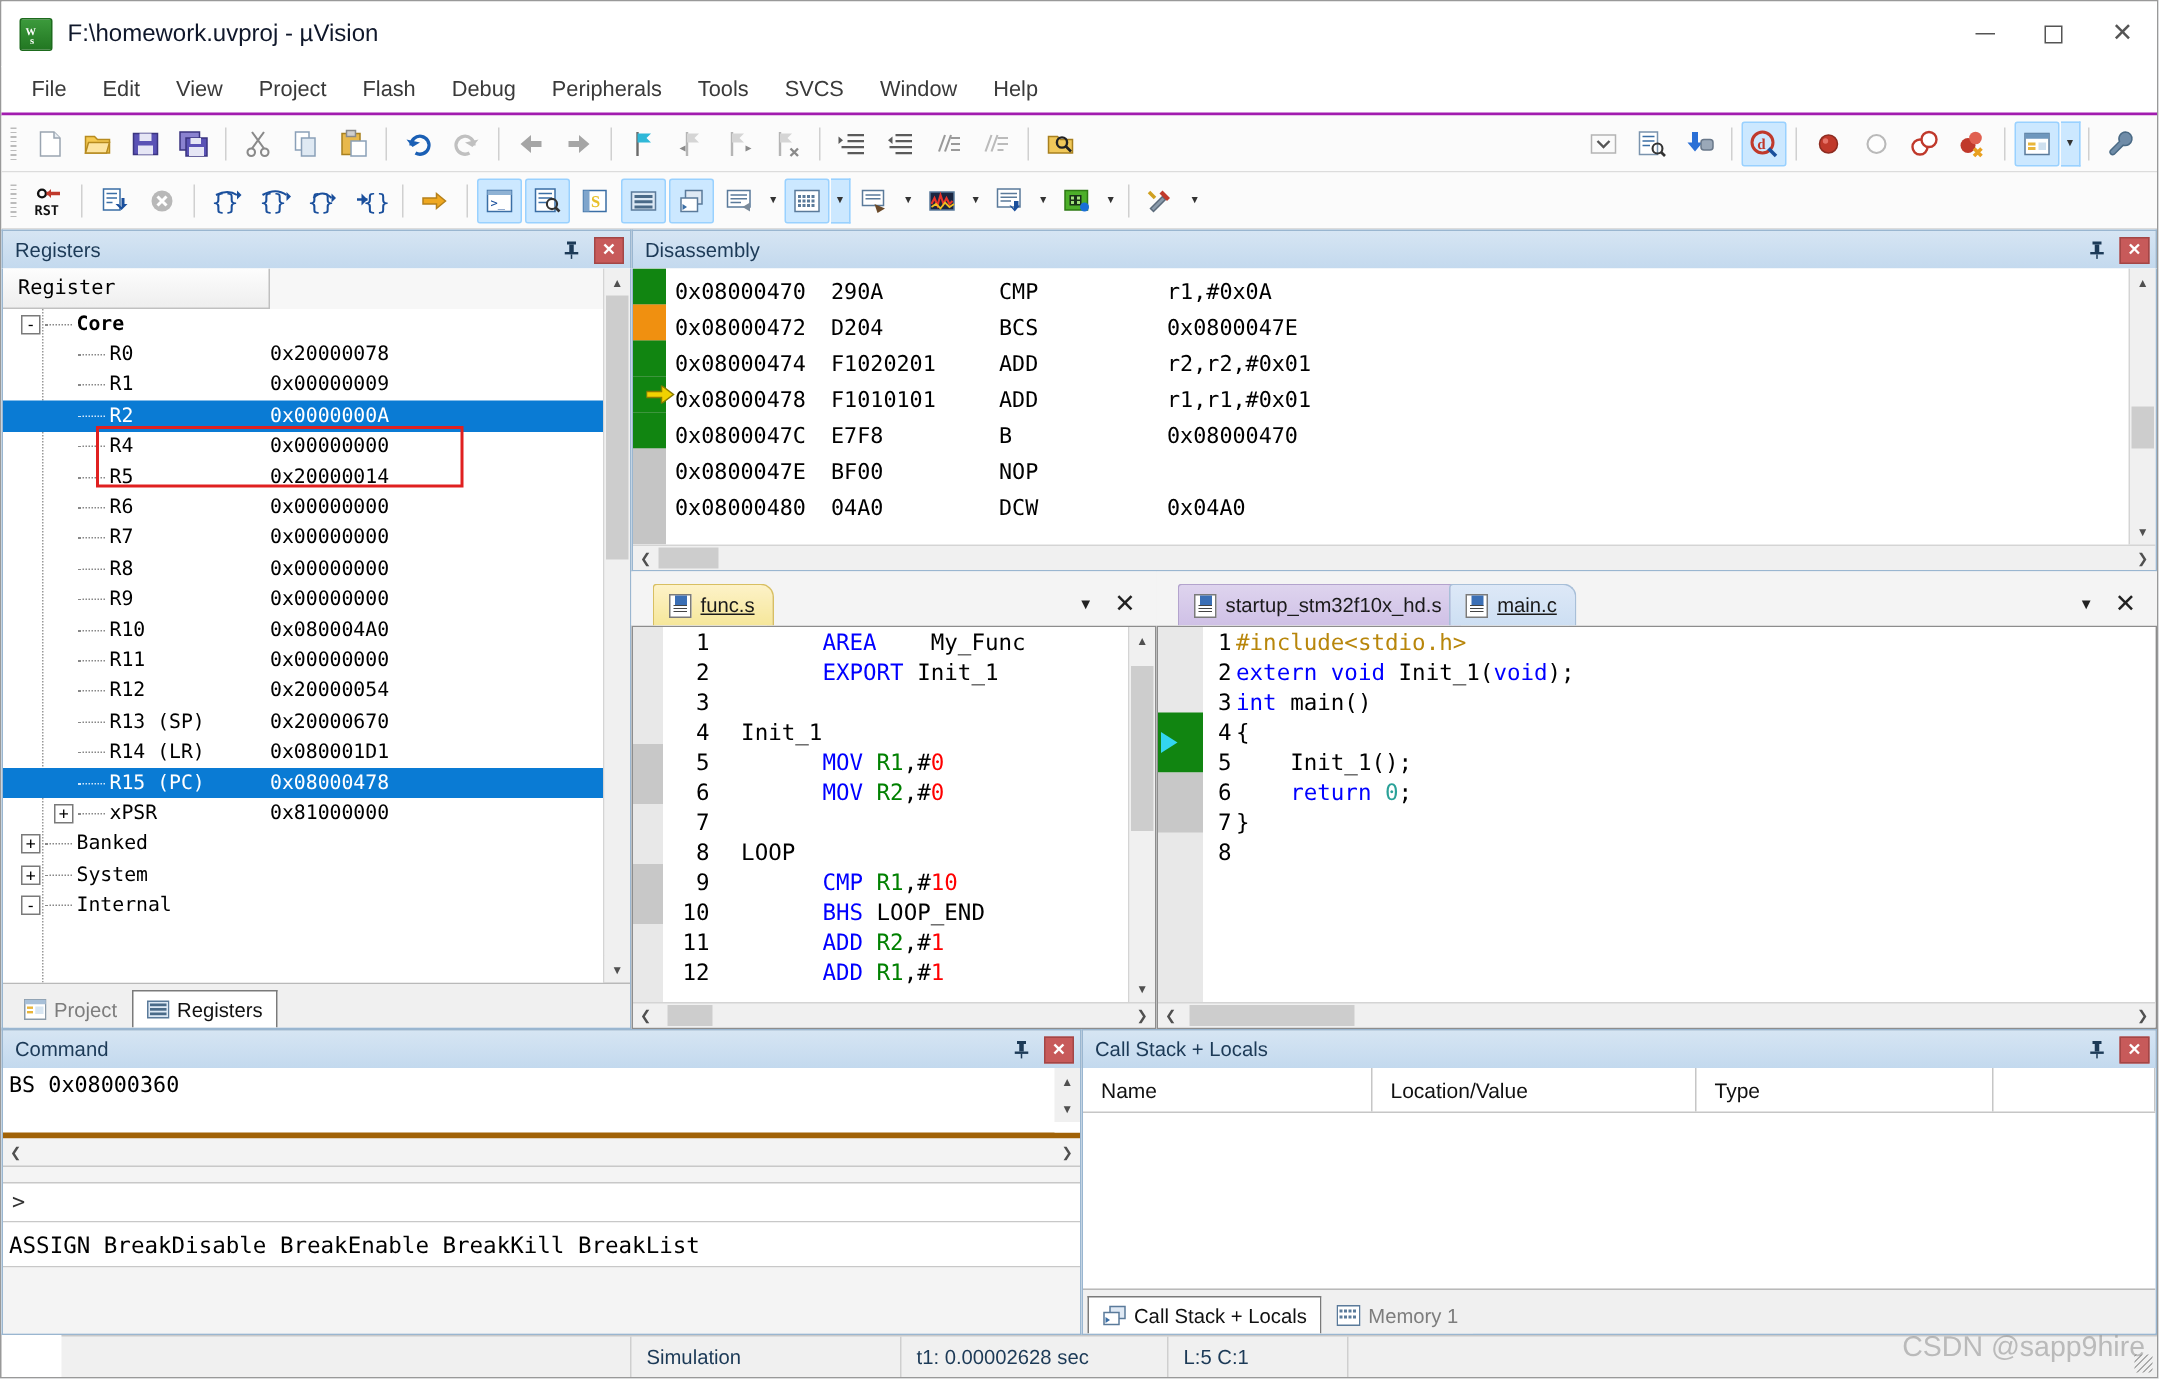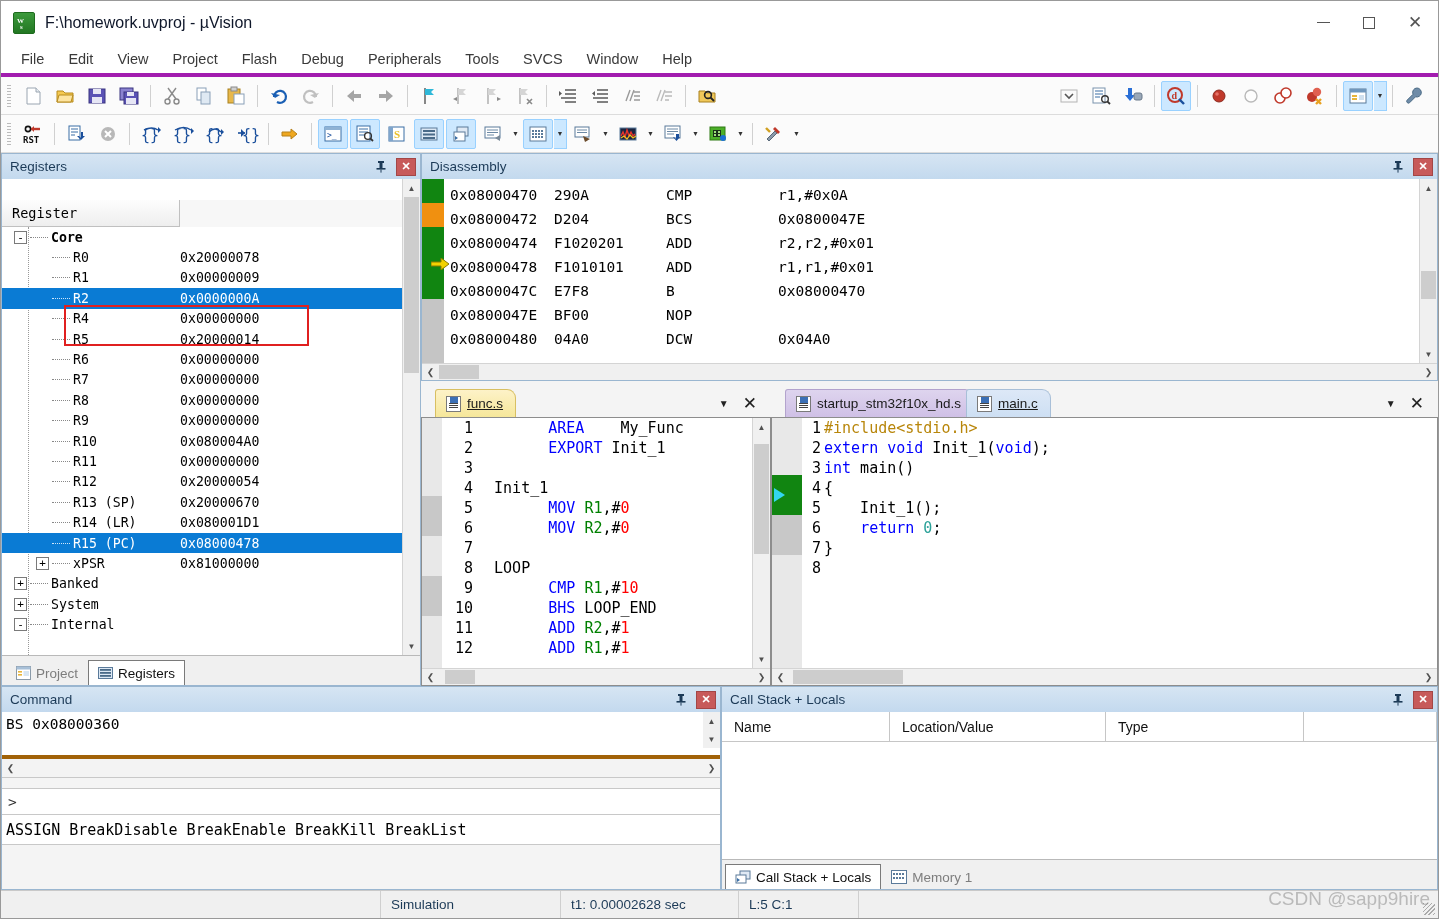--- a/index.html
+++ b/index.html
@@ -41,21 +41,21 @@
   }
   .glyph-min { width: 13px; height: 1px; background: #555; }
   .glyph-max { width: 12px; height: 12px; border: 1px solid #555; }
   .glyph-close { font-size: 17px; line-height: 1; font-family: "DejaVu Sans", sans-serif; }
 
   
   .menubar {
     height: 32px; flex: 0 0 32px;
     display: flex; align-items: center;
     background: #ffffff;
-    border-bottom: 4px solid #a21caf;
+    border-bottom: 2px solid #a21caf;
     padding-left: 8px;
   }
   .menu-item {
     padding: 4px 12px; font-size: 14.5px; color: #3a3a3a;
     white-space: nowrap;
   }
 
   
   .toolbar {
     height: 38px; flex: 0 0 38px;
@@ -105,21 +105,21 @@
     width: 20px; height: 18px; margin-left: 6px; margin-right: 2px;
     background: #c75a5a; border: 1px solid #a34646; color: #fff;
     font-size: 11px; font-weight: bold; display: flex; align-items: center; justify-content: center;
   }
   .panel-body { flex: 1 1 auto; background: #fff; border: 1px solid #9ab6d0; border-top: none; display: flex; flex-direction: column; min-height: 0; overflow: hidden; }
 
   
   .reg-panel { flex: 0 0 420px; }
   .reg-grid { flex: 1 1 auto; display: flex; min-height: 0; }
   .reg-main { flex: 1 1 auto; display: flex; flex-direction: column; min-width: 0; }
-  .reg-header { display: flex; height: 27px; flex: 0 0 27px; background: #f7f7f7; margin-top: 21px; }
+  .reg-header { display: flex; height: 27px; flex: 0 0 27px; background: #f7f7f7; }
   .reg-hcell {
     font-family: "DejaVu Sans Mono", monospace; font-size: 13.5px; color: #000;
     display: flex; align-items: center; padding-left: 10px;
     border-right: 1px solid #c0c0c0; border-bottom: 1px solid #c0c0c0;
     background: linear-gradient(#fdfdfd,#eeeeee);
   }
   .reg-hcell.c1 { width: 178px; }
   .reg-hcell.c2 { flex: 1 1 auto; }
   .reg-rows { flex: 1 1 auto; overflow: hidden; background: #fff; position: relative; }
   .reg-row {
@@ -273,21 +273,21 @@
   .cs-panel { flex: 1 1 auto; }
   .cs-head-row { height: 30px; flex: 0 0 30px; display: flex; background: #fff; border-bottom: 1px solid #c6c6c6; }
   .cs-hcell { font-size: 14px; color: #111; display: flex; align-items: center; padding-left: 12px; border-right: 1px solid #c6c6c6; }
   .cs-rows { flex: 1 1 auto; background: #fff; }
   .cs-tabs { height: 30px; flex: 0 0 30px; background: #f0f0f0; display: flex; align-items: flex-end; border-top: 1px solid #b9b9b9; padding-left: 3px; }
 
   
   .statusbar {
     height: 28px; flex: 0 0 28px; background: #f0f0f0;
     border-top: 1px solid #c9c9c9; display: flex; align-items: flex-start;
-    font-size: 13.5px; color: #1c3a57; position: relative;
+    font-size: 13.5px; color: #1c3a57; position: relative; margin-left: 40px;
   }
   .sb-cell { height: 100%; display: flex; align-items: center; padding: 0 10px; border-right: 1px solid #cfcfcf; }
   .sb-grip {
     position: absolute; right: 3px; bottom: 3px; width: 12px; height: 12px;
     background-image: repeating-linear-gradient(135deg,#aaa 0,#aaa 1px,transparent 1px,transparent 3px);
   }
   .watermark {
     position: absolute; right: 8px; bottom: 8px;
     font-size: 19px; color: rgba(120,120,120,0.45);
     pointer-events: none; z-index: 50; white-space: nowrap;
@@ -1309,21 +1309,21 @@
                 <rect x="3" y="1" width="6" height="2" fill="#1c3a57"></rect>
                 <rect x="4.5" y="3" width="3" height="5" fill="#1c3a57"></rect>
                 <rect x="1.5" y="8" width="9" height="1.6" fill="#1c3a57"></rect>
                 <rect x="5.5" y="9.6" width="1" height="3" fill="#1c3a57"></rect>
               </svg>
           </span>
           <span class="close-btn">✕</span>
         </div>
         <div class="panel-body">
           <div class="cs-head-row">
-            <div class="cs-hcell" style="width:168px">Name</div>
+            <div class="cs-hcell" style="width:193px">Name</div>
             <div class="cs-hcell" style="width:216px">Location/Value</div>
             <div class="cs-hcell" style="width:198px">Type</div>
             <div class="cs-hcell" style="flex:1 1 auto"></div>
           </div>
           <div class="cs-rows"></div>
           <div class="cs-tabs">
             <div class="dock-tab active">
               <span class="ic" style="width:16px;height:15px">
                 <svg width="16" height="15" viewBox="0 0 16 15">
                     <rect x="5" y="1" width="10" height="8" fill="#dfe9f4" stroke="#5a7a9a"></rect>

